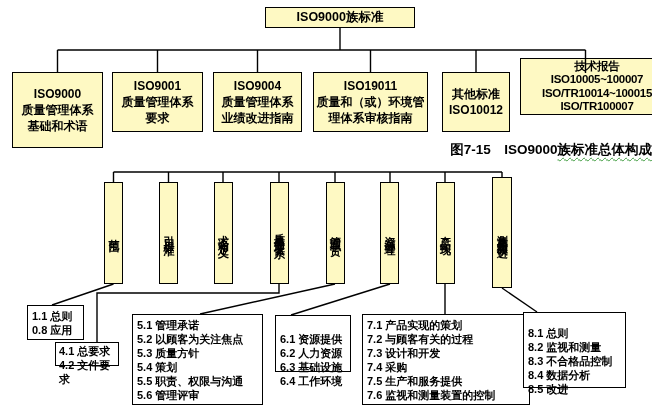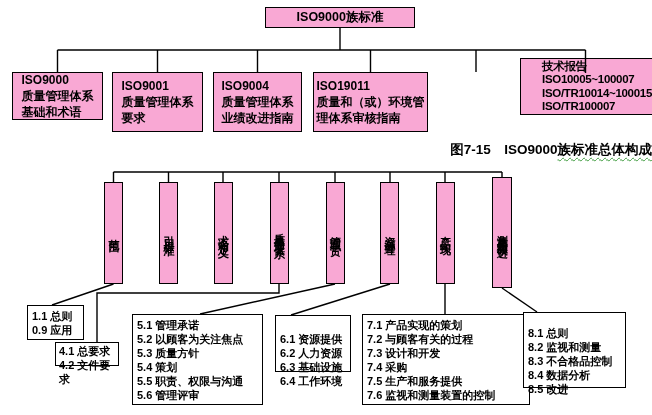--- a/index.html
+++ b/index.html
@@ -2,22 +2,22 @@
 <html><head>
 <meta charset="utf-8">
 <style>
   html,body{margin:0;padding:0;background:#fff;}
   .stage{
     position:relative;width:652px;height:415px;background:#ffffff;
     font-family:"Liberation Sans",sans-serif;color:#000;overflow:hidden;
   }
   .wires{position:absolute;left:0;top:0;z-index:5;pointer-events:none;}
   .box{
-    position:absolute;background:#f9a8d4;border:1.5px solid #000;box-sizing:border-box;
-    display:flex;align-items:center;justify-content:center;
+    position:absolute;background:#fef9c3;border:1.5px solid #000;box-sizing:border-box;
+    display:flex;align-items:center;justify-content:center;text-align:center;
     font-weight:bold;z-index:2;
   }
   .lines{white-space:pre-line;font-size:12px;line-height:16px;}
   .lines.small{font-size:11.5px;line-height:13.5px;letter-spacing:-0.3px;}
   .rootlbl{font-size:12.5px;}
   .caption{
     position:absolute;left:0;top:141px;width:652px;text-align:right;
     font-size:13.5px;font-weight:bold;z-index:2;
   }
   .squiggle{
@@ -52,39 +52,43 @@
       <path d="M390,284 L291,315"></path>
       <path d="M445,284 V314"></path>
       <path d="M502,288 L537,312"></path>
     </g>
   </svg>
 
   <div class="box" style="left:265px;top:7px;width:150px;height:21px">
     <span class="rootlbl">ISO9000族标准</span>
   </div>
 
-  <div class="box" style="left:12px;top:72px;width:91px;height:48px">
+  <div class="box" style="left:12px;top:72px;width:91px;height:76px">
     <div class="lines">ISO9000
 质量管理体系
 基础和术语</div>
   </div>
   <div class="box" style="left:112px;top:72px;width:91px;height:60px">
     <div class="lines">ISO9001
 质量管理体系
 要求</div>
   </div>
   <div class="box" style="left:213px;top:72px;width:89px;height:60px">
     <div class="lines">ISO9004
 质量管理体系
 业绩改进指南</div>
   </div>
   <div class="box" style="left:313px;top:72px;width:115px;height:60px">
     <div class="lines">ISO19011
 质量和（或）环境管
 理体系审核指南</div>
+  </div>
+  <div class="box" style="left:442px;top:72px;width:68px;height:60px">
+    <div class="lines">其他标准
+ISO10012</div>
   </div>
   <div class="box" style="left:520px;top:58px;width:154px;height:57px">
     <div class="lines small">技术报告
 ISO10005~100007
 ISO/TR10014~100015
 ISO/TR100007</div>
   </div>
 
   <div class="caption">
     <span>图7-15　ISO9000</span><span class="squiggle" style="text-decoration-color:#3f9b3f">族标准总体构成</span>
@@ -109,21 +113,21 @@
     <span class="vlabel">资源管理</span>
   </div>
   <div class="box" style="left:435.5px;top:182px;width:19px;height:102px">
     <span class="vlabel">产品实现</span>
   </div>
   <div class="box" style="left:492px;top:177px;width:20px;height:111px">
     <span class="vlabel" style="letter-spacing:2px">测量分析和改进</span>
   </div>
 
   <div class="dbox" style="left:27px;top:305px;width:57px;height:35px;padding-top:3px">1.1 总则
-0.9 应用</div>
+0.8 应用</div>
   <div class="dbox" style="left:55px;top:342px;width:64px;height:24px;padding:1px 3px">4.1 总要求
 4.2 文件要求</div>
   <div class="dbox" style="left:132px;top:314px;width:131px;height:91px;padding-top:3px">5.1 管理承诺
 5.2 以顾客为关注焦点
 5.3 质量方针
 5.4 策划
 5.5 职责、权限与沟通
 5.6 管理评审</div>
   <div class="dbox" style="left:275px;top:315px;width:76px;height:57px;padding:16px 4px">6.1 资源提供
 6.2 人力资源

